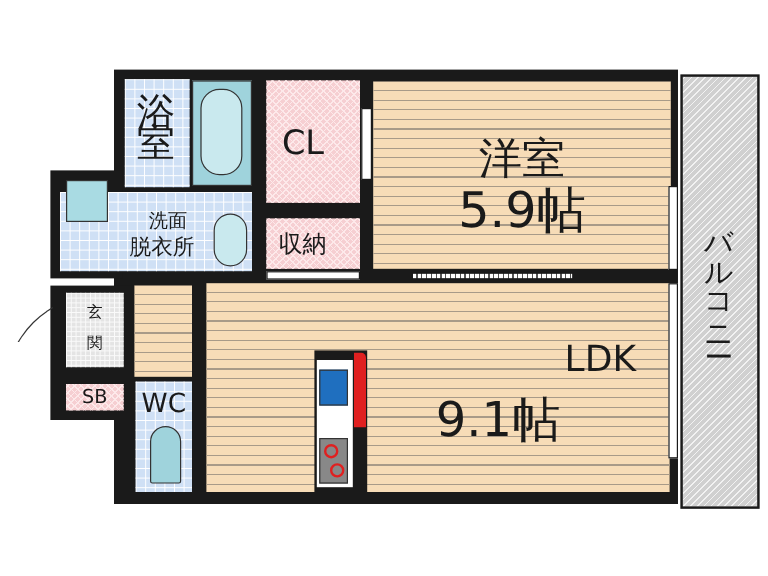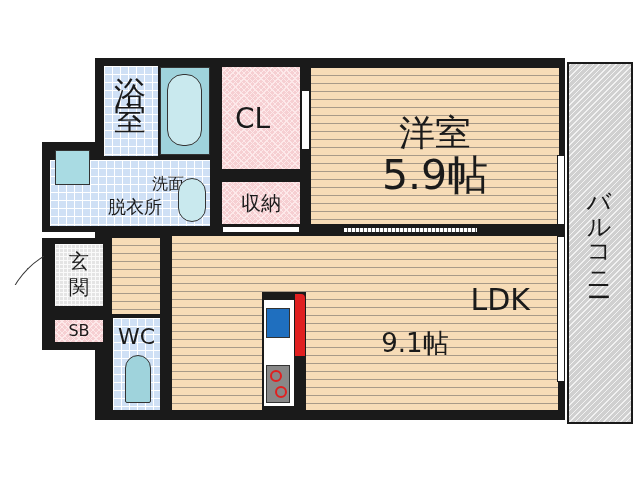--- a/index.html
+++ b/index.html
@@ -32,44 +32,44 @@
 <div class="abs pink" style="left:222px;top:67px;width:78px;height:102px;"></div>
 <div class="label" style="left:222px;top:105px;width:61px;font-size:28px;">CL</div>
 <div class="abs win" style="left:301px;top:90px;width:9px;height:60px;"></div>
 
 <div class="abs wood" style="left:311px;top:68px;width:248px;height:156px;"></div>
 <div class="label" style="left:311px;top:115px;width:248px;font-size:36px;">洋室</div>
 <div class="label" style="left:311px;top:155px;width:248px;font-size:41px;">5.9帖</div>
 
 <div class="abs tile-blue" style="left:50px;top:160px;width:160px;height:66px;"></div>
 <div class="abs" style="left:55px;top:150px;width:35px;height:35px;background:#a9dbe3;border:1.5px solid #333;"></div>
-<div class="label" style="left:112px;top:176px;width:70px;font-size:16px;padding-left:21px;">洗面</div>
+<div class="label" style="left:84px;top:176px;width:70px;font-size:16px;padding-left:21px;">洗面</div>
 <div class="label" style="left:96px;top:198px;width:78px;font-size:18px;">脱衣所</div>
 <div class="abs" style="left:178px;top:178px;width:28px;height:44px;background:#c9e9ee;border:1.5px solid #333;border-radius:14px;"></div>
 
 <div class="abs pink" style="left:222px;top:182px;width:78px;height:42px;"></div>
-<div class="label" style="left:222px;top:193px;width:78px;font-size:20px;">収納</div>
+<div class="label" style="left:222px;top:193px;width:60px;font-size:20px;">収納</div>
 
 <div class="abs tile-gray" style="left:55px;top:244px;width:48px;height:62px;"></div>
-<div class="label" style="left:68px;top:248px;width:22px;font-size:20px;line-height:26px;white-space:normal;">玄関</div>
+<div class="label" style="left:68px;top:248px;width:22px;font-size:13px;line-height:26px;white-space:normal;">玄関</div>
 <div class="abs" style="left:4px;top:245px;width:40px;height:40px;">
   <div class="abs door-arc" style="left:0;top:0;width:80px;height:80px;transform:scaleX(-1);transform-origin:40px 0;clip-path:inset(0 0 40px 40px);"></div>
 </div>
 <div class="abs pink" style="left:55px;top:320px;width:48px;height:22px;"></div>
 <div class="label" style="left:55px;top:323px;width:48px;font-size:16px;">SB</div>
 
 <div class="abs wood" style="left:112px;top:238px;width:48px;height:76px;"></div>
 
 <div class="abs tile-blue" style="left:113px;top:318px;width:47px;height:92px;"></div>
 <div class="label" style="left:113px;top:326px;width:47px;font-size:22px;">WC</div>
 <div class="abs" style="left:125px;top:355px;width:26px;height:48px;background:#9fd3dc;border:1.5px solid #333;border-radius:13px 13px 2px 2px;"></div>
 
 <div class="abs wood" style="left:172px;top:236px;width:386px;height:174px;"></div>
 <div class="label" style="left:300px;top:285px;width:230px;font-size:30px;text-align:right;">LDK</div>
-<div class="label" style="left:300px;top:330px;width:230px;font-size:26px;">9.1帖</div>
+<div class="label" style="left:300px;top:330px;width:230px;font-size:40px;">9.1帖</div>
 
 <div class="abs" style="left:262px;top:292px;width:44px;height:118px;background:#1a1a1a;"></div>
 <div class="abs" style="left:264px;top:300px;width:30px;height:106px;background:#fff;"></div>
 <div class="abs" style="left:266px;top:308px;width:24px;height:30px;background:#1f6fbf;border:1px solid #333;"></div>
 <div class="abs" style="left:295px;top:294px;width:10px;height:62px;background:#e02020;border-radius:0 4px 0 0;"></div>
 <div class="abs" style="left:266px;top:365px;width:24px;height:38px;background:#888;border:1px solid #333;">
   <div class="abs" style="left:3px;top:4px;width:12px;height:12px;border:2px solid #e02020;border-radius:50%;"></div>
   <div class="abs" style="left:8px;top:20px;width:12px;height:12px;border:2px solid #e02020;border-radius:50%;"></div>
 </div>
 

